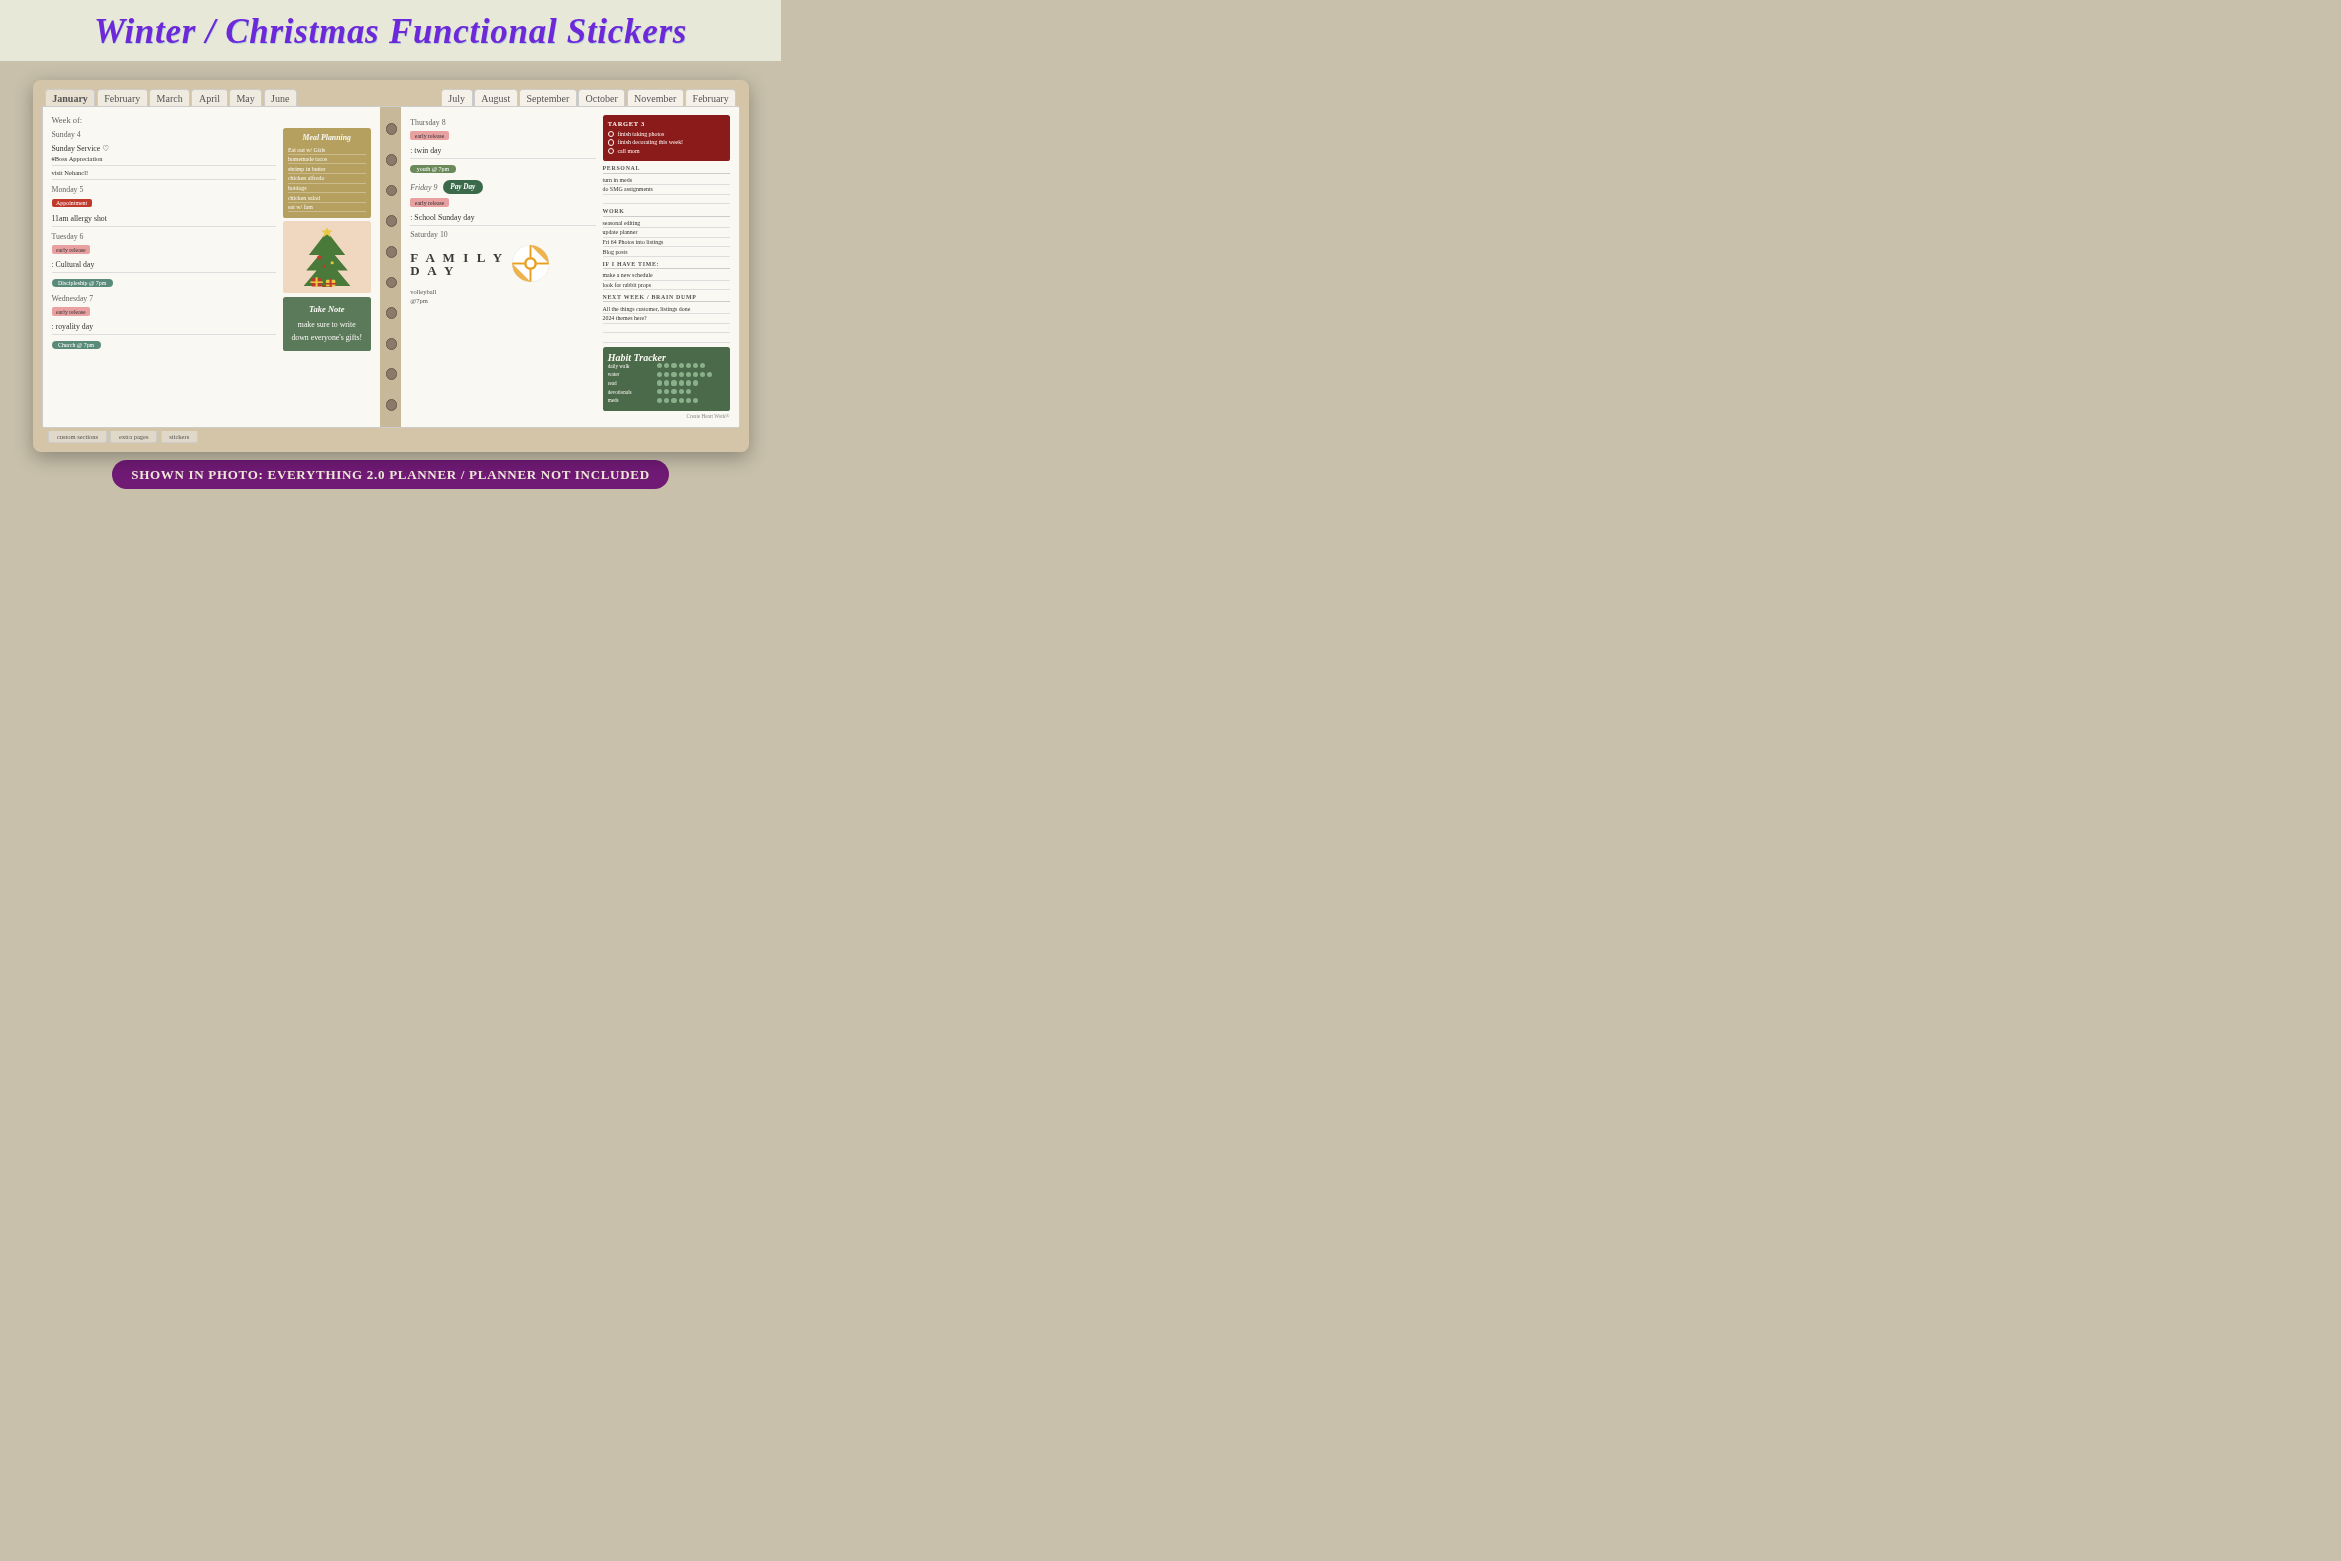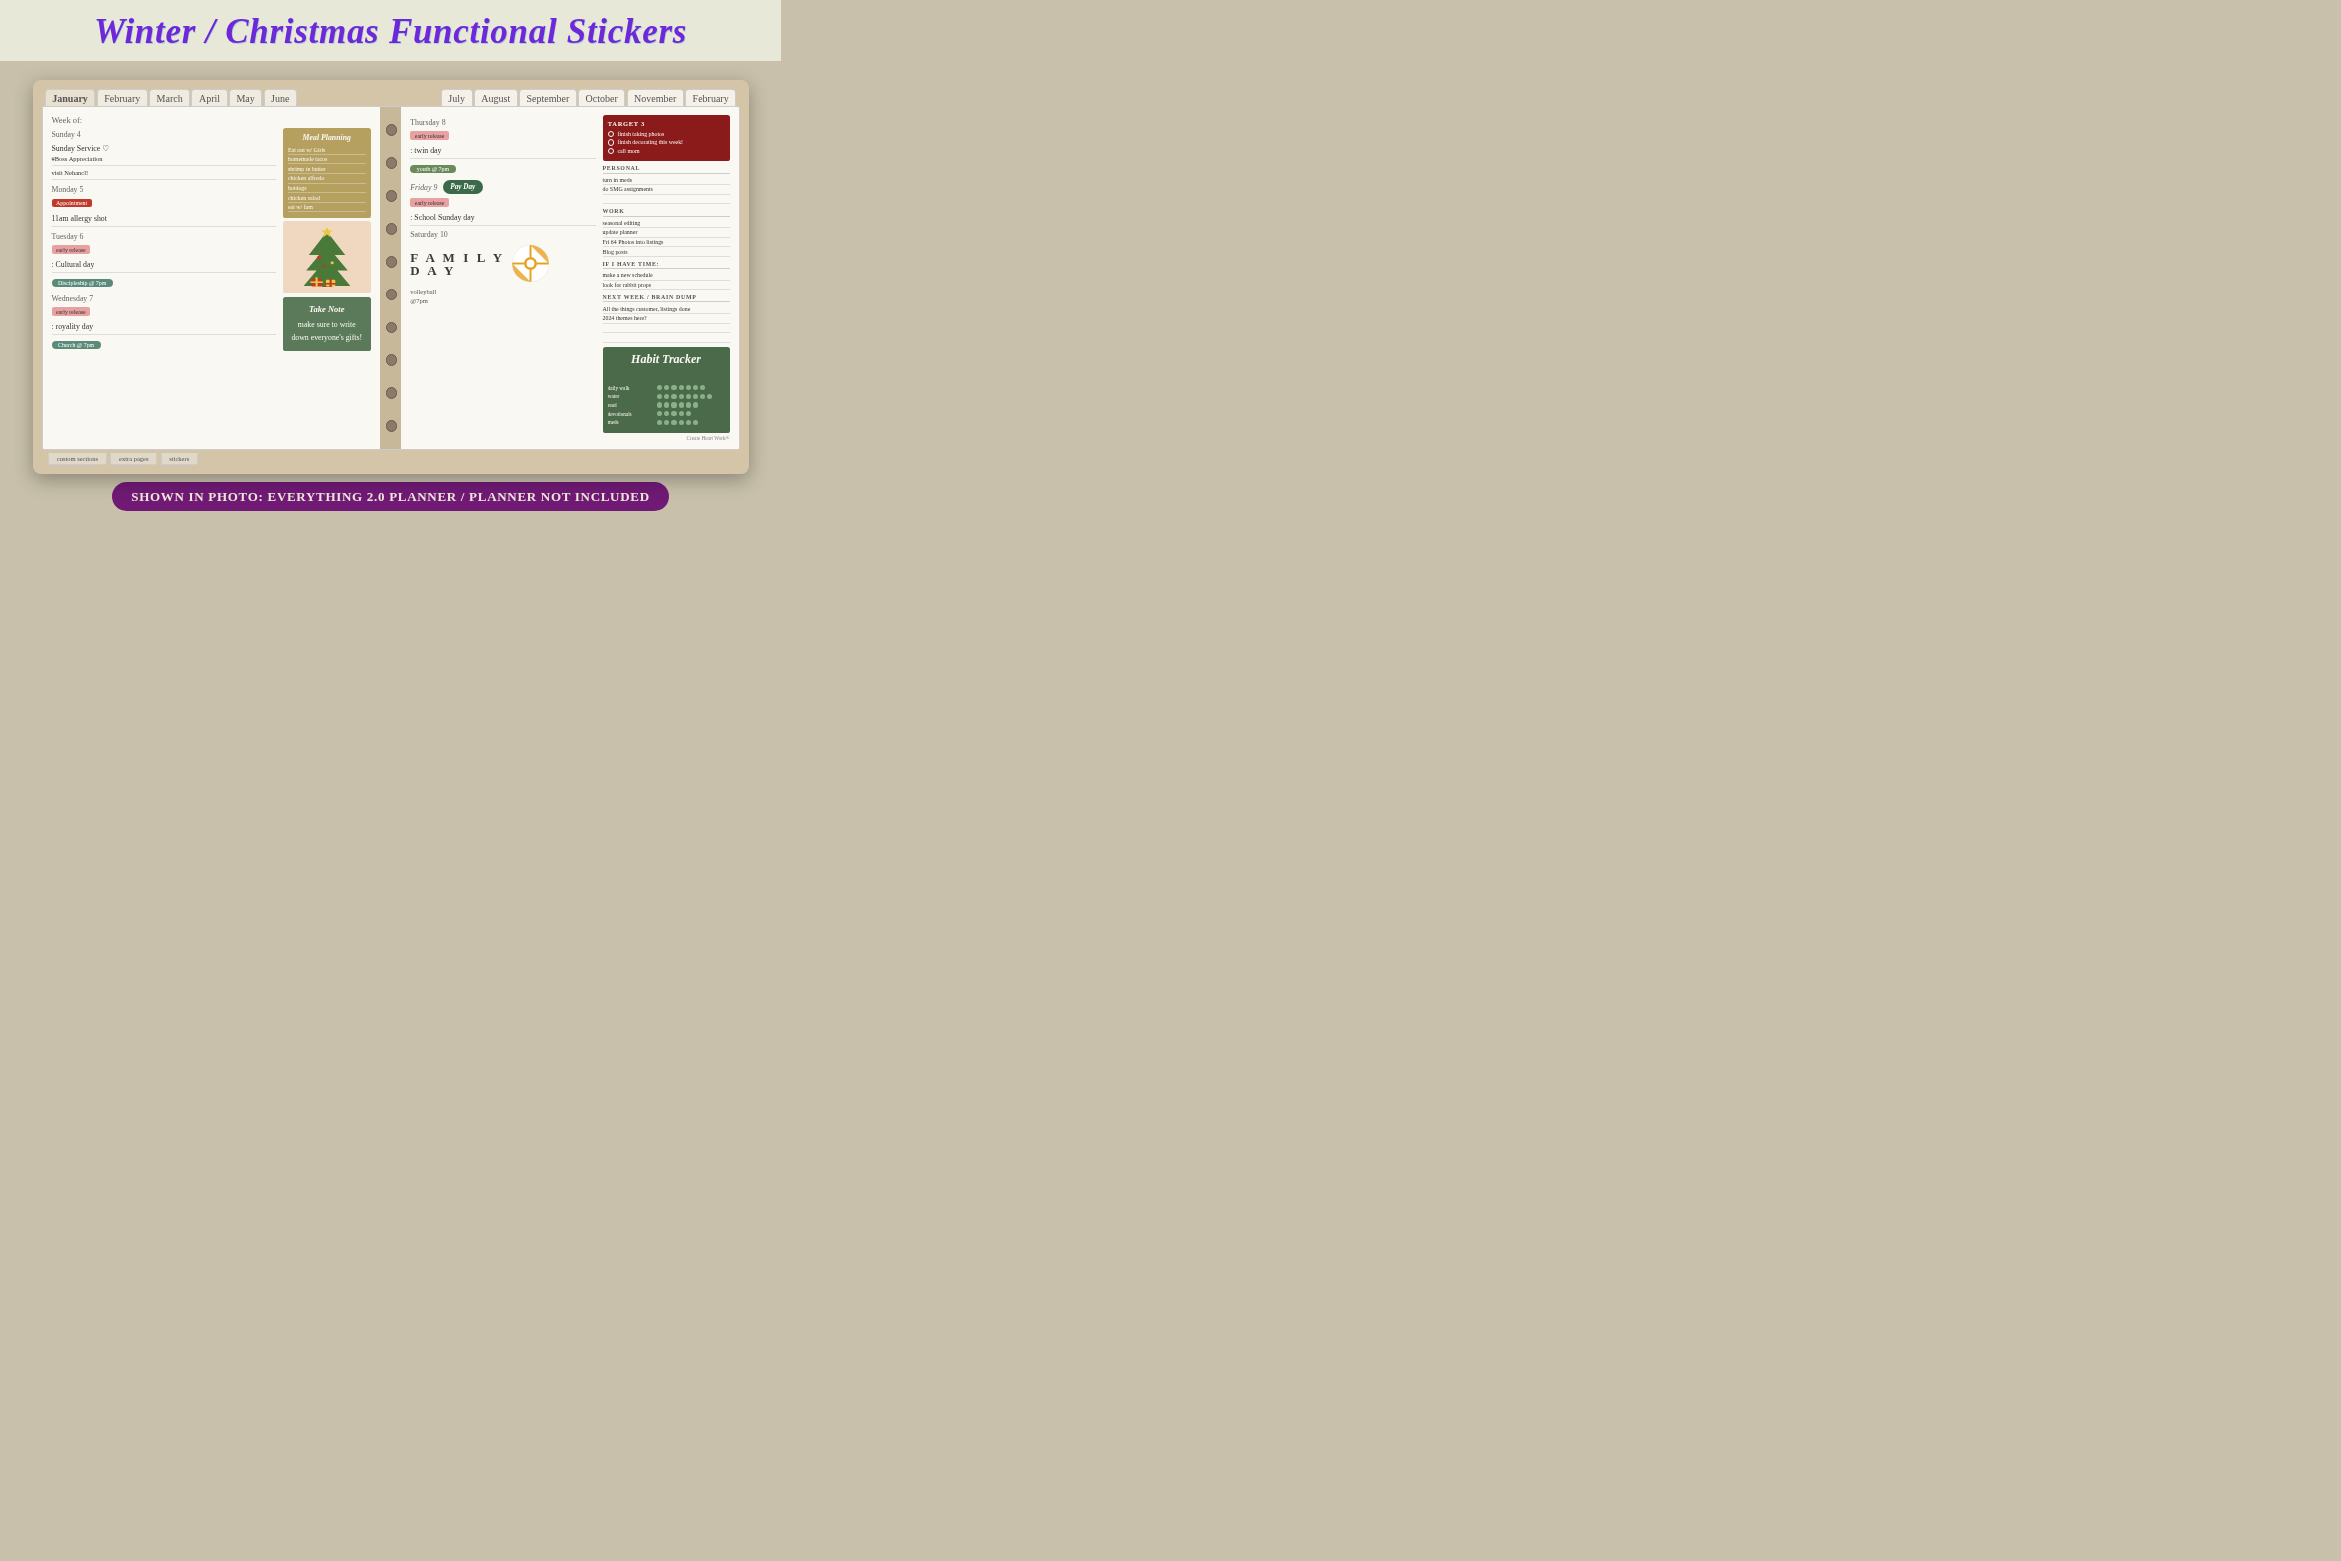--- a/index.html
+++ b/index.html
@@ -307,23 +307,22 @@
     
     .habit-tracker-box {
       background: #4a6a4a;
       border-radius: 2.6px;
       padding: 5.2px;
       color: #faf8f2;
     }
     .habit-tracker-title {
       font-style: italic;
       font-weight: bold;
-      font-size: 12px;
-      margin-bottom: 18px;
-      text-align: center;
+      font-size: 10px;
+      margin-bottom: 0;
     }
     .habit-row {
       display: flex;
       align-items: center;
       gap: 3.3px;
       margin-bottom: 2.6px;
     }
     .habit-name {
       font-size: 5.2px;
       width: 46px;

